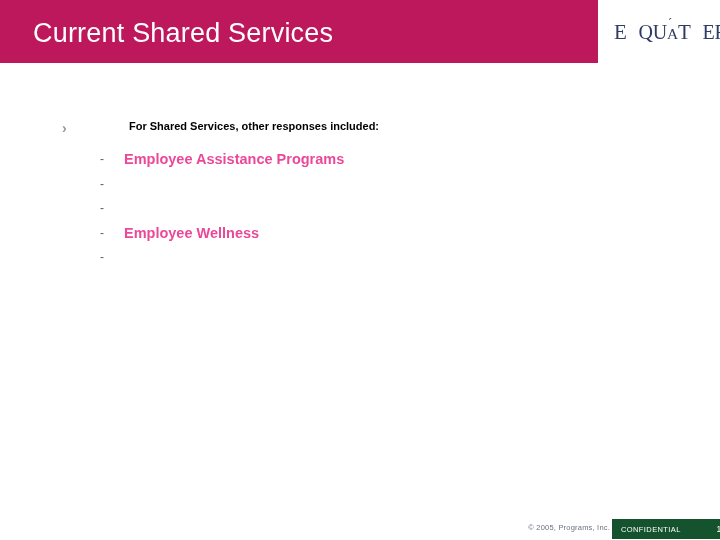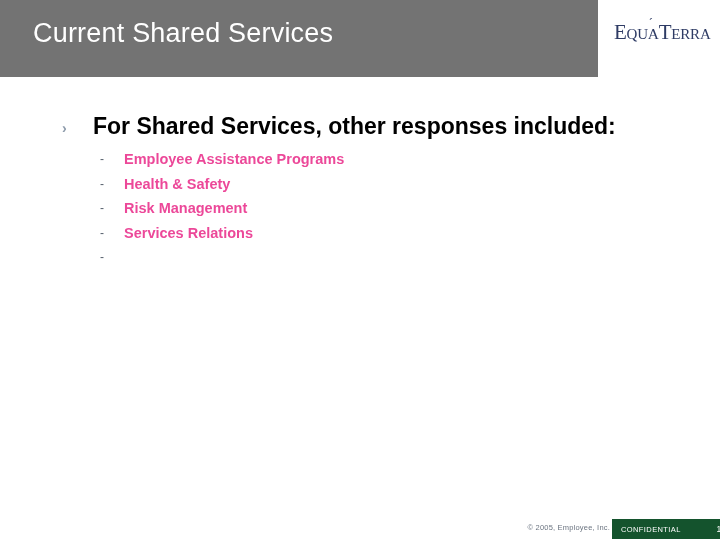--- a/index.html
+++ b/index.html
@@ -14,22 +14,22 @@
     overflow: hidden;
     position: relative;
   }
 
   
   .header {
     position: absolute;
     left: 0;
     top: 0;
     width: 598px;
-    height: 77px;
-    background: #737373;
+    height: 63px;
+    background: #be185d;
   }
   .slide-title {
     position: absolute;
     left: 33px;
     top: 17px;
     font-size: 27px;
     font-weight: 400;
     color: #ffffff;
     letter-spacing: 0.2px;
     line-height: 32px;
@@ -47,22 +47,23 @@
     color: #2e3b64;
     font-family: "Liberation Serif", serif;
     white-space: nowrap;
     line-height: 1;
   }
   .logo .cap {
     font-size: 21px;
     letter-spacing: -0.3px;
   }
   .logo .sm {
-    font-size: 15px;
+    font-size: 20px;
     letter-spacing: -0.2px;
+    margin-left: 12px;
   }
   .logo .accent {
     font-size: 15.5px;
     letter-spacing: -0.2px;
     position: relative;
   }
   .logo .accent::before {
     content: "\00B4";
     position: absolute;
     left: 1px;
@@ -88,25 +89,26 @@
   .bullet-l1 .marker {
     width: 31px;
     flex: 0 0 31px;
     color: #8d9bab;
     font-size: 14px;
     font-weight: bold;
     line-height: 22px;
     padding-top: 2px;
   }
   .bullet-l1 .text {
-    font-size: 23px;
+    font-size: 11px;
     font-weight: bold;
     color: #000000;
     line-height: 22px;
     white-space: nowrap;
+    margin-left: 36px;
   }
 
   .sublist {
     position: absolute;
     left: 100px;
     top: 85px;
     margin: 0;
     padding: 0;
     list-style: none;
   }
@@ -188,35 +190,33 @@
     <span class="text">For Shared Services, other responses included:</span>
   </div>
 
   <ul class="sublist">
     <li>
       <span class="marker">-</span>
       <span class="text">Employee Assistance Programs</span>
     </li>
     <li>
       <span class="marker">-</span>
-      <span class="text">Health &amp; Safety</span>
-    </li>
-    <li>
-      <span class="marker">-</span>
-      <span class="text">Risk Management</span>
-    </li>
-    <li>
-      <span class="marker">-</span>
-      <span class="text">Services Relations</span>
+    </li>
+    <li>
+      <span class="marker">-</span>
+    </li>
+    <li>
+      <span class="marker">-</span>
+      <span class="text">Employee Wellness</span>
     </li>
     <li>
       <span class="marker">-</span>
     </li>
   </ul>
 
 </div>
 
-<div class="footer-copy">© 2005, Employee, Inc.</div>
+<div class="footer-copy">© 2005, Programs, Inc.</div>
 
 <div class="footer-bar">
   <span class="conf">CONFIDENTIAL</span>
   <span class="pagenum">18</span>
 </div>
 
 </body></html>

